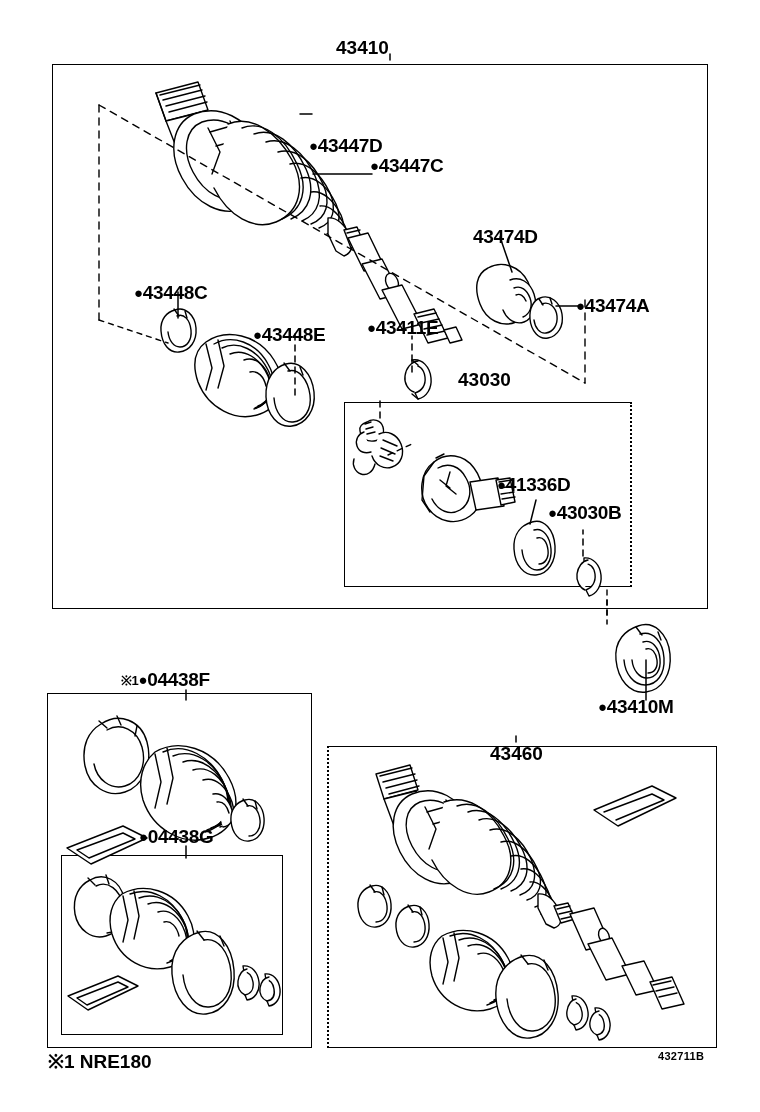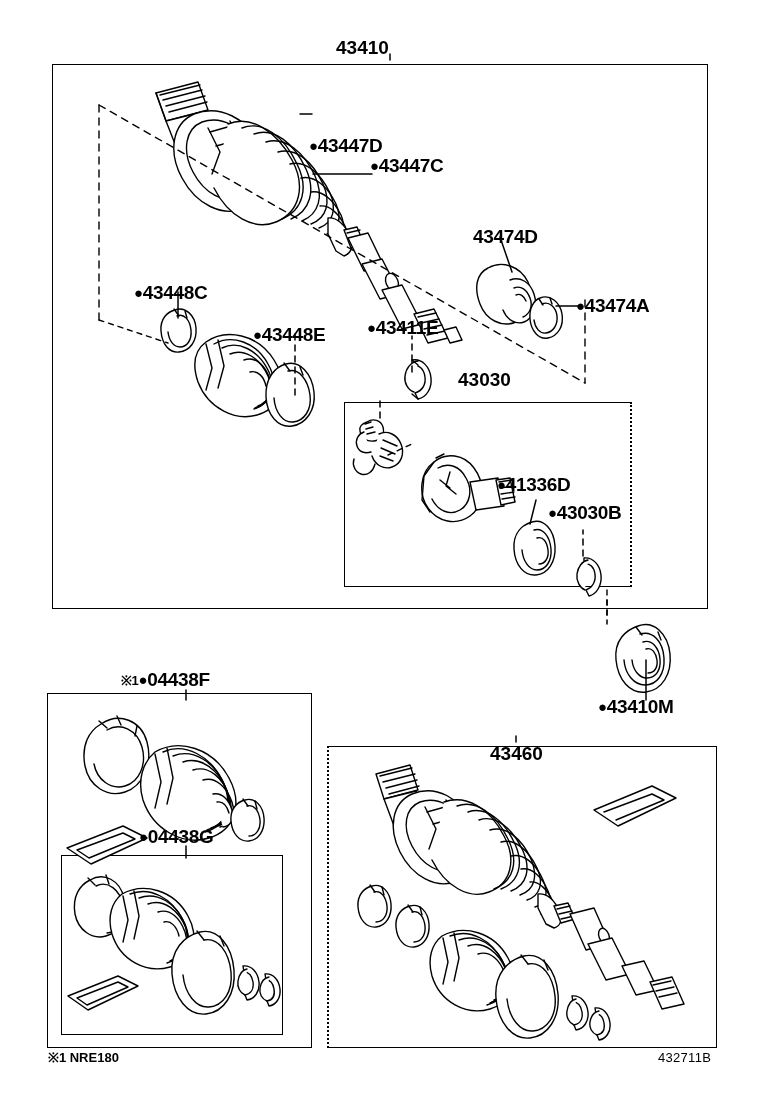--- a/index.html
+++ b/index.html
@@ -23,24 +23,24 @@
     position:absolute;white-space:nowrap;font-weight:bold;font-size:19px;
     font-family:"Liberation Sans", sans-serif;line-height:1;
   }
   .legend{
     position:absolute;white-space:nowrap;font-weight:bold;line-height:1.25;
   }
   .legend .jp{font-size:14px;font-family:"DejaVu Sans",sans-serif;}
   .legend .en{font-size:12px;}
   .legend .dot{font-size:12px;}
   .foot{
-    position:absolute;white-space:nowrap;font-size:13px;font-weight:bold;
+    position:absolute;white-space:nowrap;font-size:19px;font-weight:bold;
   }
   .code{
-    position:absolute;white-space:nowrap;font-size:13px;font-weight:normal;
+    position:absolute;white-space:nowrap;font-size:11px;font-weight:bold;
     letter-spacing:0.3px;
   }
 
   
   .box{position:absolute;box-sizing:border-box;}
   .box-solid{border:1.6px solid #000;}
   svg.art{position:absolute;left:0;top:0;width:760px;height:1112px;
           pointer-events:none;}
 </style>
 </head>

